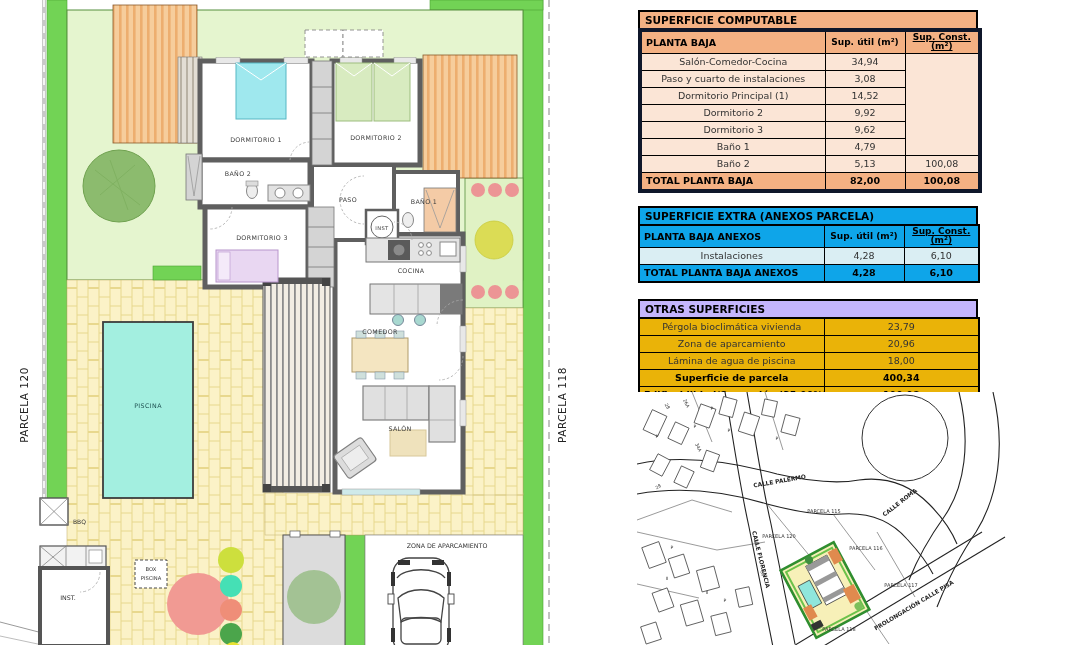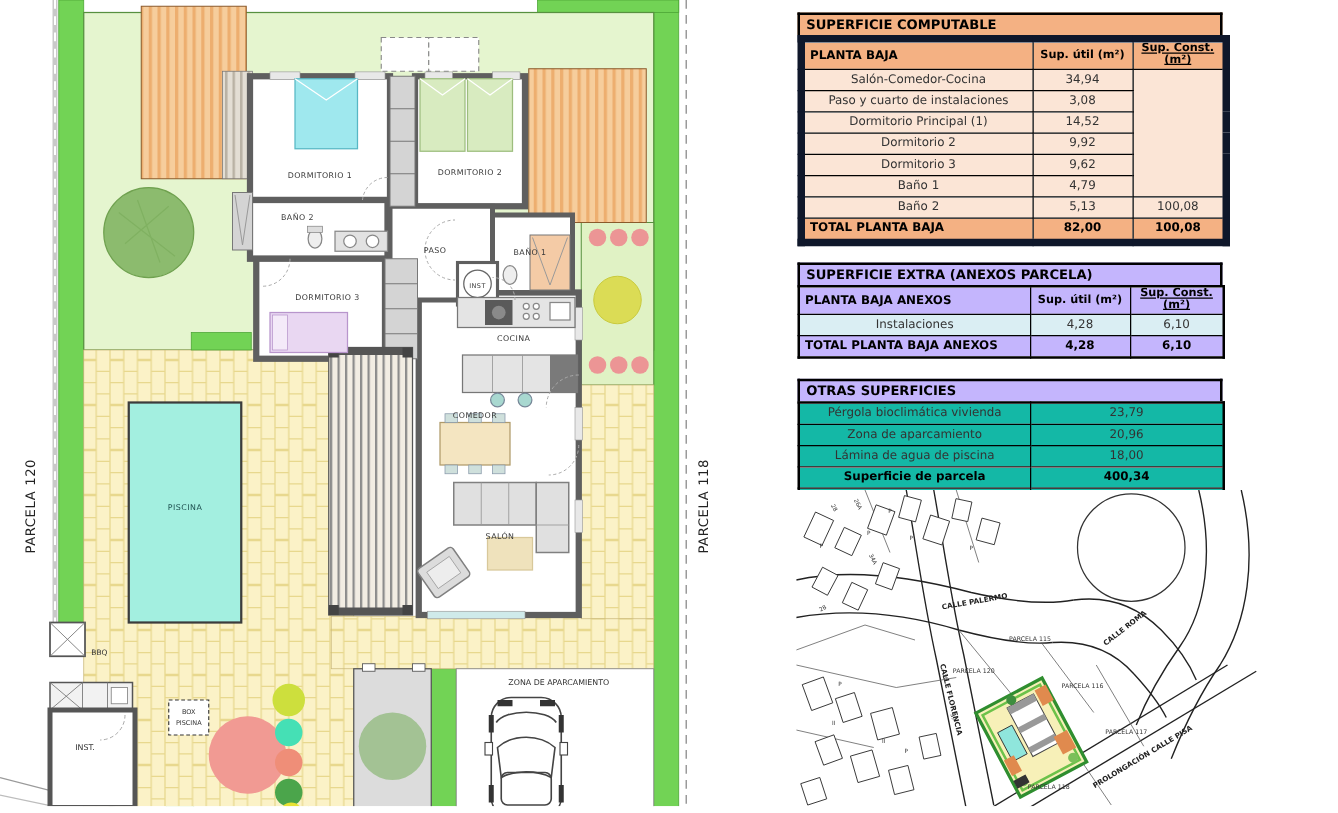--- a/index.html
+++ b/index.html
@@ -14,24 +14,24 @@
   table,td,th{border:1.5px solid #000;}
   td,th{font-size:9.5px;padding:1px 4px;height:14px;overflow:hidden;white-space:nowrap;}
   th{font-weight:bold;text-align:center;vertical-align:middle;}
   th.roomcol{text-align:left;}
   td.lbl{color:#333;text-align:center;}
   td.val{text-align:center;color:#333;}
   tr.total td{font-weight:bold;color:#000;}
   .prewrap{white-space:pre-line;line-height:1.05;text-decoration:underline;}
   .orange-h{background:#F4B183;}
   .orange-l{background:#FBE5D6;}
-  .blue-h{background:#c4b5fd;}
+  .blue-h{background:#0ea5e9;}
   .blue-l{background:#DAEEF3;}
   .green-h{background:#c4b5fd;}
-  .green-l{background:#14b8a6;}
+  .green-l{background:#eab308;}
   .gap13{height:13px;}
   .gap16{height:16px;}
   td.boldrow{font-weight:bold;color:#000;}
   .map-wrap{position:absolute;left:637px;top:392px;width:426px;height:258px;}
 </style>
 </head>
 <body>
 <div id="app">
 
 <div class="plan-wrap">
@@ -273,21 +273,21 @@
     <text x="411" y="273">COCINA</text>
     <text x="380" y="334">COMEDOR</text>
     <text x="400" y="431">SALÓN</text>
   </g>
 </svg>
 </div>
 
 <div class="tables">
 
   <div class="tbl-title orange-h">SUPERFICIE COMPUTABLE</div>
-  <table style="border:6px solid #0f172a;">
+  <table style="border:4px solid #0f172a;">
     <colgroup>
           <col style="width:185px">
           <col style="width:80px">
           <col style="width:75px">
         </colgroup>
     <tbody>
           <tr>
       <th class="orange-h roomcol">PLANTA BAJA</th>
       <th class="orange-h" style="font-size:9px;">Sup. útil (m²)</th>
       <th class="orange-h prewrap" style="font-size:9px;">Sup. Const.

